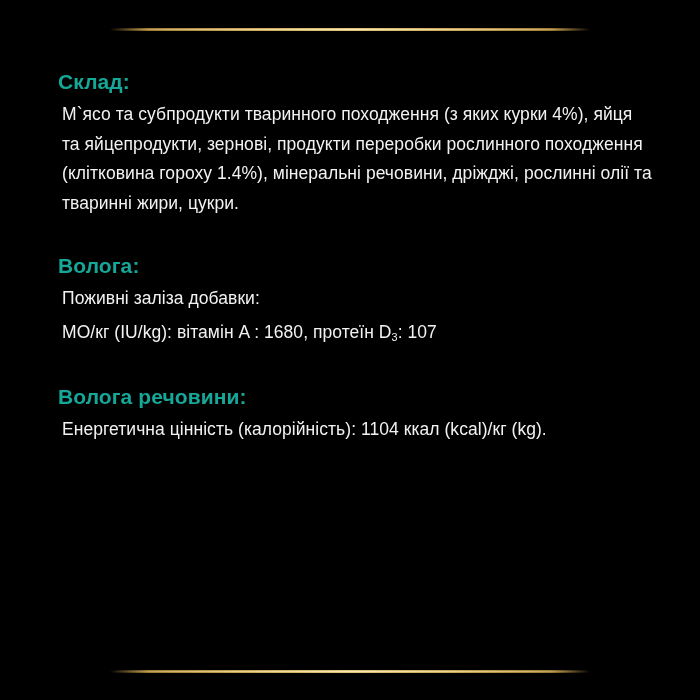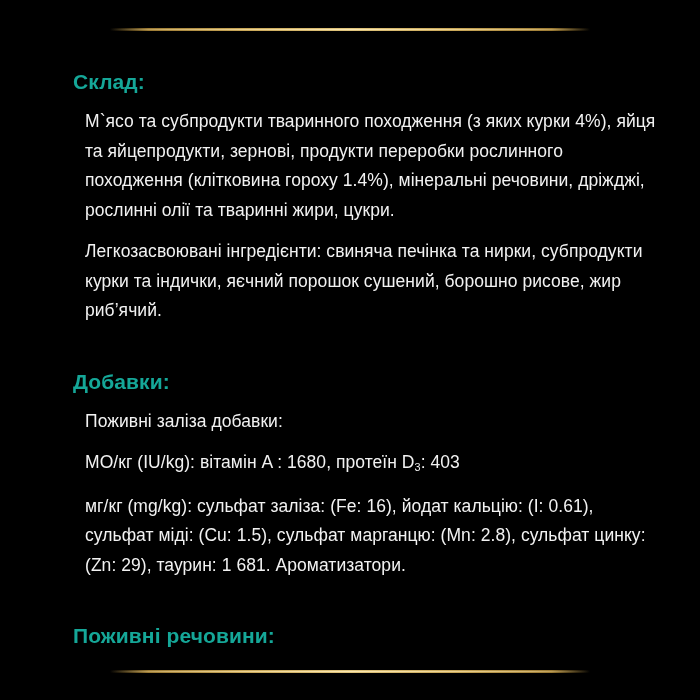--- a/index.html
+++ b/index.html
@@ -54,38 +54,38 @@
       rgba(240,215,150,0) 0%,
       rgba(240,215,150,0.55) 12%,
       rgba(250,232,180,0.95) 50%,
       rgba(240,215,150,0.55) 88%,
       rgba(240,215,150,0) 100%
     );
   }
   
   .content {
     position: absolute;
-    left: 73px;
+    left: 58px;
     top: 68px;
     width: 600px;
   }
   .section { margin: 0; }
   .section-heading {
     color: #15a798;
     font-size: 21px;
     font-weight: bold;
     line-height: 27px;
     margin: 0 0 5px 0;
     letter-spacing: 0.1px;
   }
   .section-body {
     color: #f2f2f2;
     font-size: 17.5px;
     line-height: 29.5px;
-    margin: 12px;
+    margin: 4px;
     letter-spacing: 0.05px;
     white-space: pre-line;
   }
   .section-body + .section-body { margin-top: 0; }
   .gap-composition { height: 30px; }
   .gap-additives { height: 30px; }
   sub {
     font-size: 0.62em;
     vertical-align: baseline;
     position: relative;
@@ -97,35 +97,34 @@
 
 <div class="label-panel">
 
   <div class="divider divider-top"></div>
 
   <div class="content">
 
     <div class="section">
       <h2 class="section-heading">Склад:</h2>
       <p class="section-body">М`ясо та субпродукти тваринного походження (з яких курки 4%), яйця та яйцепродукти, зернові, продукти переробки рослинного походження (клітковина гороху 1.4%), мінеральні речовини, дріжджі, рослинні олії та тваринні жири, цукри.</p>
-      <p class="section-body">Легкозасвоювані інгредієнти: свиняча печінка та нирки, субпродукти курки та індички, яєчний порошок сушений, борошно рисове, жир риб’ячий.</p>
     </div>
 
     <div class="gap-composition"></div>
 
     <div class="section">
-      <h2 class="section-heading">Добавки:</h2>
+      <h2 class="section-heading">Волога:</h2>
       <p class="section-body">Поживні заліза добавки:</p>
-      <p class="section-body"><span>МО/кг (IU/kg): вітамін A : 1680, протеїн D</span><sub>3</sub><span>: 403</span></p>
-      <p class="section-body">мг/кг (mg/kg): сульфат заліза: (Fe: 16), йодат кальцію: (I: 0.61), сульфат міді: (Cu: 1.5), сульфат марганцю: (Mn: 2.8), сульфат цинку: (Zn: 29), таурин: 1 681. Ароматизатори.</p>
+      <p class="section-body"><span>МО/кг (IU/kg): вітамін A : 1680, протеїн D</span><sub>3</sub><span>: 107</span></p>
     </div>
 
     <div class="gap-additives"></div>
 
     <div class="section">
-      <h2 class="section-heading">Поживні речовини:</h2>
+      <h2 class="section-heading">Волога речовини:</h2>
+      <p class="section-body">Енергетична цінність (калорійність): 1104 ккал (kcal)/кг (kg).</p>
     </div>
 
   </div>
 
   <div class="divider divider-bottom"></div>
 
 </div>
 
 </body></html>

